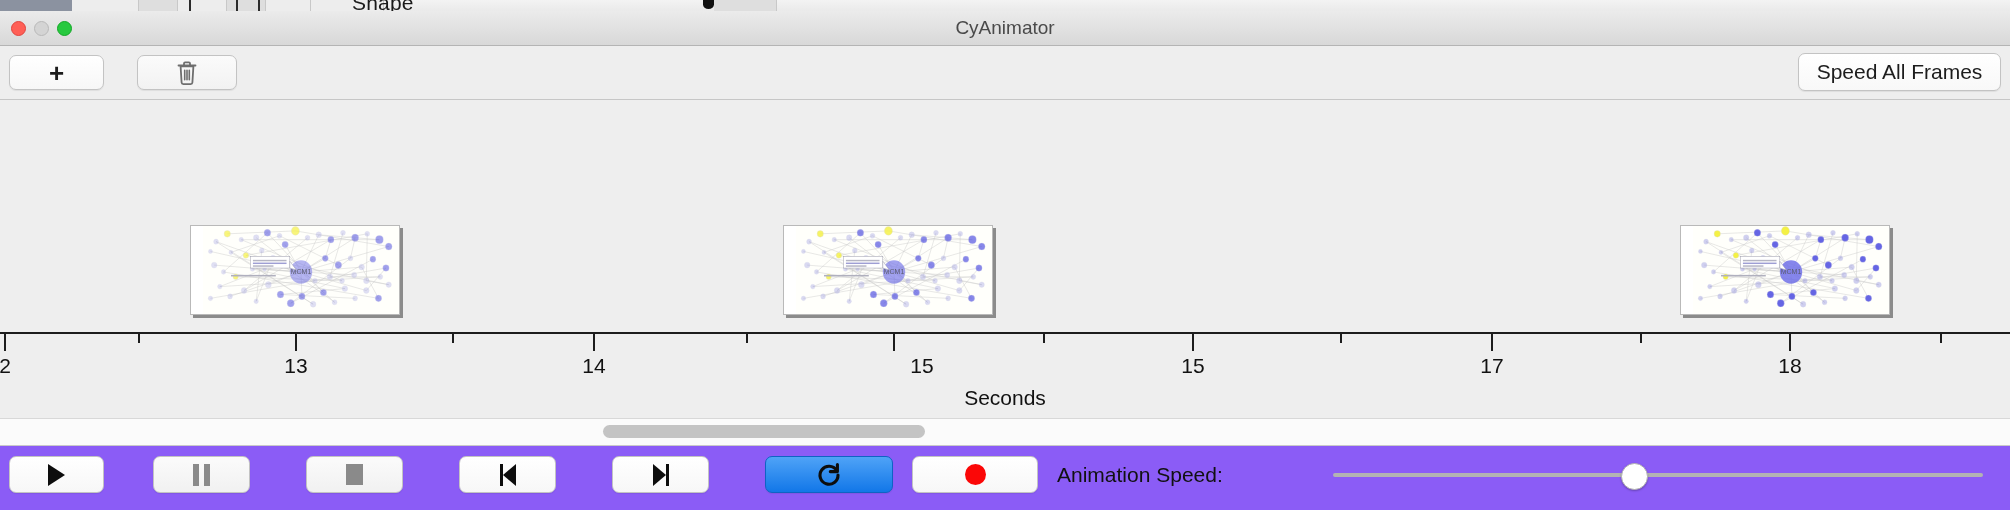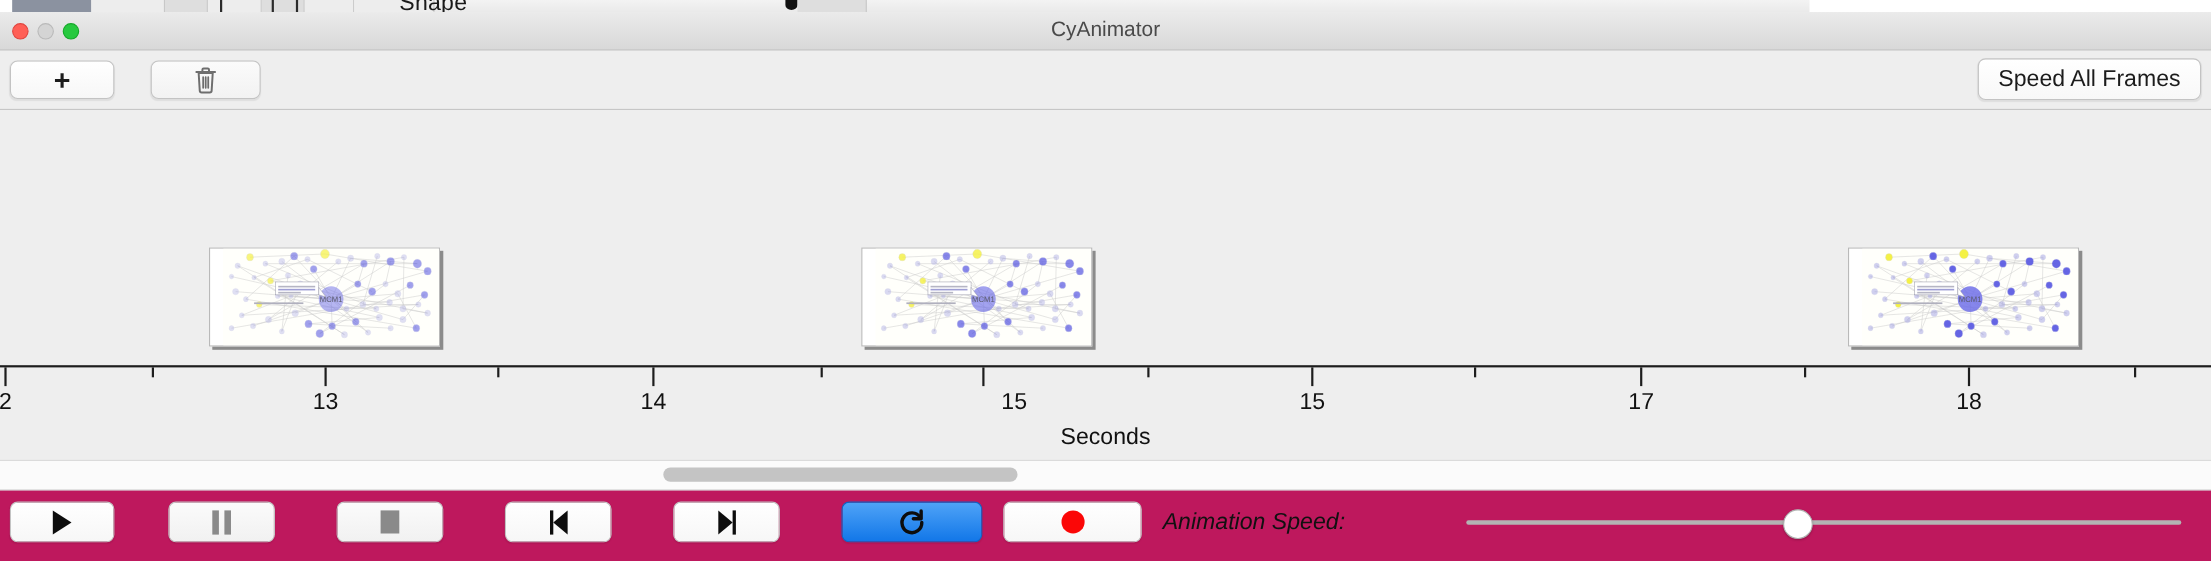--- a/index.html
+++ b/index.html
@@ -11,22 +11,22 @@
     width: 2010px;
     height: 510px;
     overflow: hidden;
     font-family: "Liberation Sans", sans-serif;
     -webkit-font-smoothing: antialiased;
   }
 
   
   .bg-window {
     position: absolute;
-    left: 11px; top: 0;
-    width: 1634px; height: 12px;
+    left: 0; top: 0;
+    width: 2010px; height: 12px;
     background: linear-gradient(180deg,#f3f3f3 0%,#e9e9e9 100%);
     overflow: hidden;
   }
   .bg-dark-tab {
     position: absolute; left: 0; top: 0;
     width: 72px; height: 12px;
     background: #8b92a0;
   }
   .bg-seg {
     position: absolute; top: 0; height: 12px;
@@ -225,22 +225,21 @@
     height: 13px;
     border-radius: 7px;
     background: #c4c4c4;
   }
 
   
   .playbar {
     position: relative;
     flex: none;
     height: 64px;
-    background: #be185d;
-    font-style: italic;
+    background: #8b5cf6;
   }
   .pbtn {
     position: absolute;
     top: 10px;
     height: 37px;
     box-sizing: border-box;
     border-radius: 7px;
     border: 1px solid #c3c3c3;
     display: flex;
     align-items: center;

